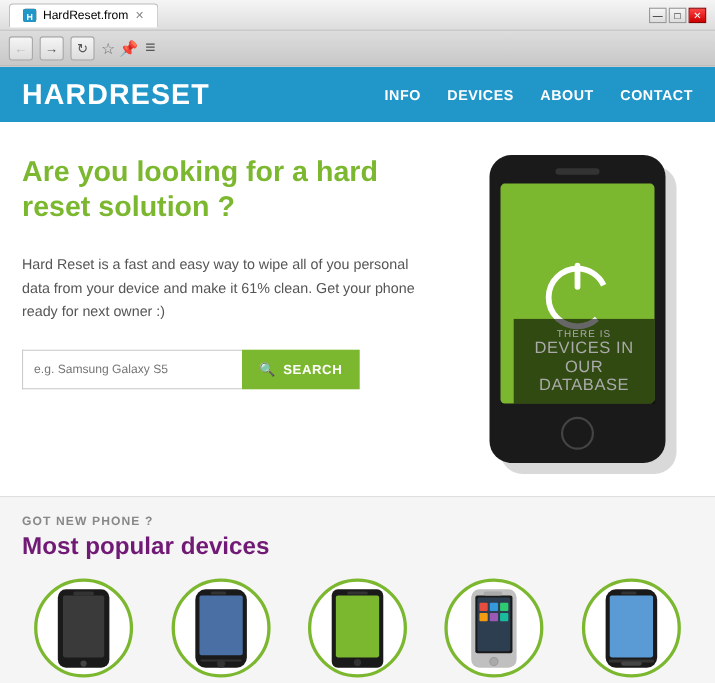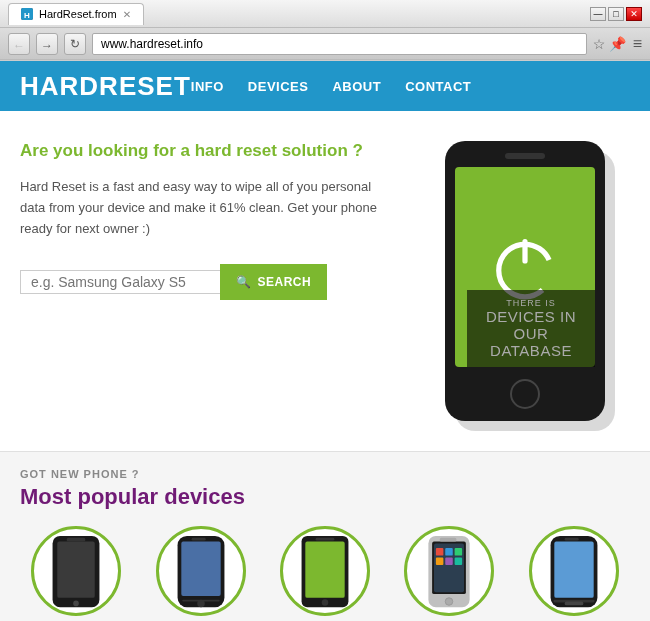--- a/index.html
+++ b/index.html
@@ -115,21 +115,21 @@
       overflow-y: auto;
       height: 561px;
     }
 
     
     .site-header {
       background: #2196c9;
       padding: 12px 20px;
       display: flex;
       align-items: center;
-      justify-content: flex-start;
+      justify-content: space-between;
     }
     .logo {
       display: flex;
       flex-direction: column;
     }
     .logo-main {
       font-size: 26px;
       font-weight: 900;
       color: #fff;
       letter-spacing: 1px;
@@ -163,44 +163,44 @@
       gap: 20px;
       align-items: flex-start;
       position: relative;
       min-height: 300px;
     }
     .hero-left {
       flex: 1;
       padding-right: 10px;
     }
     .hero-title {
-      font-size: 17px;
+      font-size: 26px;
       font-weight: 900;
       color: #7cb82f;
       line-height: 1.2;
-      margin-bottom: 16px;
+      margin-bottom: 28px;
     }
     .hero-desc {
       font-size: 13px;
       color: #555;
       line-height: 1.6;
       margin-bottom: 24px;
     }
     .search-bar {
       display: flex;
       gap: 0;
       align-items: center;
     }
     .search-input {
       width: 200px;
-      height: 24px;
+      height: 36px;
       border: 1px solid #ccc;
       border-right: none;
       padding: 0 10px;
-      font-size: 14px;
+      font-size: 11px;
       color: #aaa;
       outline: none;
     }
     .search-btn {
       background: #7cb82f;
       color: #fff;
       border: none;
       height: 36px;
       padding: 0 16px;
       font-size: 12px;
@@ -368,21 +368,20 @@
       <div class="win-btn">—</div>
       <div class="win-btn">□</div>
       <div class="win-btn close">✕</div>
     </div>
   </div>
 
   <div class="address-bar">
     <div class="nav-btn disabled">←</div>
     <div class="nav-btn">→</div>
     <div class="nav-btn">↻</div>
-    <input class="url-bar" type="text" value="www.hardreset.info" style="">
     <div class="toolbar-icons">
       <span class="toolbar-icon">☆</span>
       <span class="toolbar-icon">📌</span>
     </div>
     <span class="menu-btn">≡</span>
   </div>
 </div>
 
 <div class="website">
 

